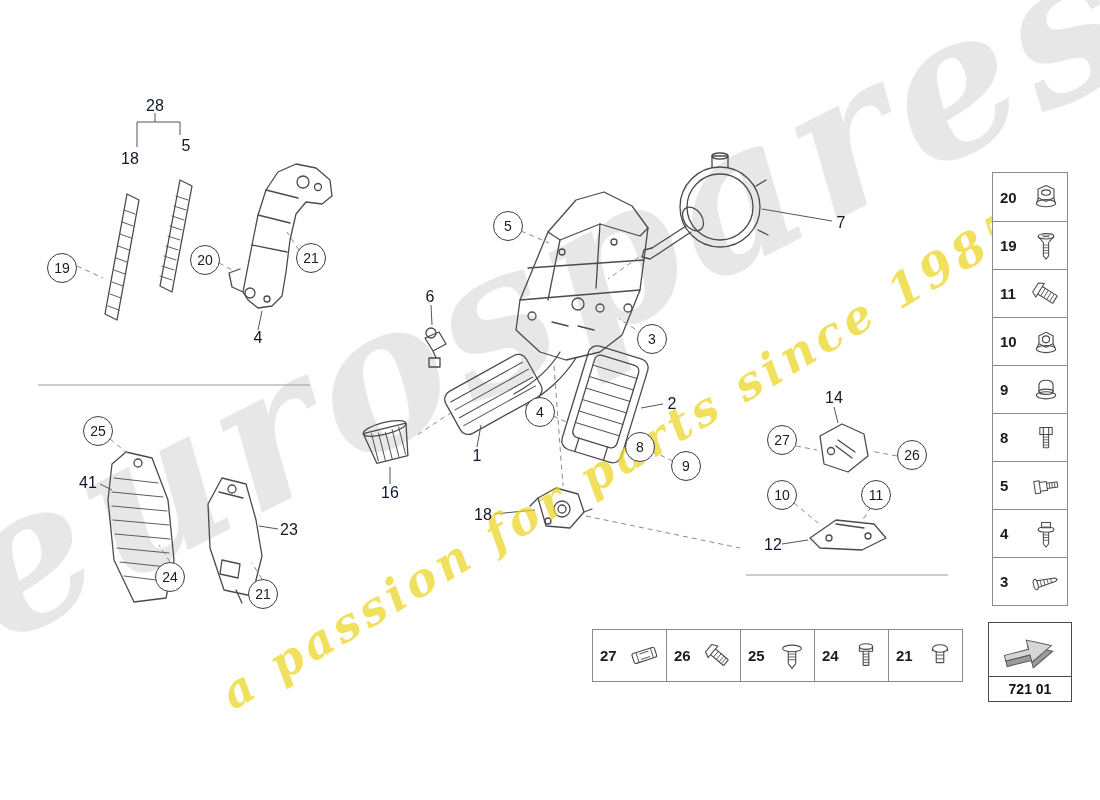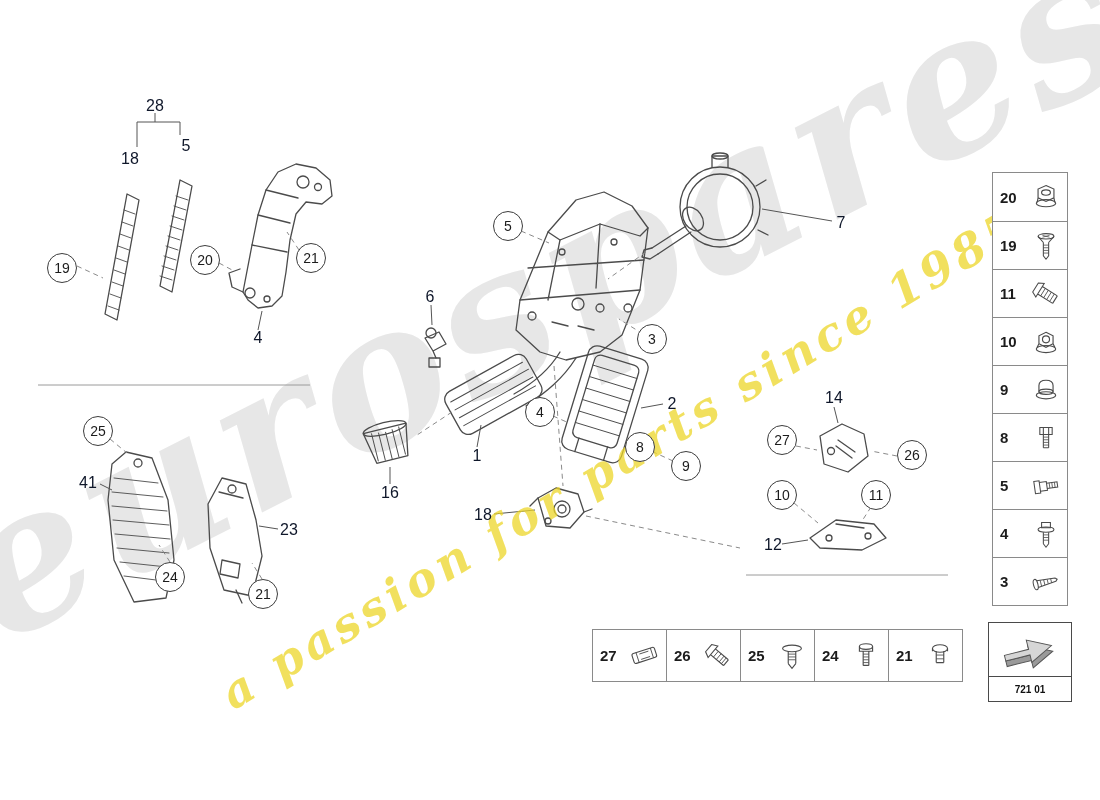--- a/index.html
+++ b/index.html
@@ -40,21 +40,21 @@
 
   .bottom-legend{position:absolute;left:592px;top:629px;display:flex;background:#fff;}
   .bottom-cell{width:75px;height:53px;border:1px solid #8a8a8a;margin-left:-1px;box-sizing:border-box;
                display:flex;align-items:center;justify-content:space-between;padding:0 6px 0 7px;background:#fff;cursor:pointer;}
   .bottom-cell:first-child{margin-left:0;}
 
   .code-box{position:absolute;left:988px;top:622px;width:84px;height:80px;border:1.5px solid #4a4a4a;
             background:#fff;box-sizing:border-box;display:flex;flex-direction:column;cursor:pointer;}
   .code-art{flex:1;display:flex;align-items:center;justify-content:center;border-bottom:1.5px solid #4a4a4a;}
   .code-label{height:24px;display:flex;align-items:center;justify-content:center;
-              font-size:10px;font-weight:bold;color:#111;text-align:center;}
+              font-size:14px;font-weight:bold;color:#111;text-align:center;}
 </style>
 </head>
 <body>
 
 <div class="stage">
 
   <div class="wm-brand">eurospares</div>
 
   <svg class="art" width="1100" height="800" viewBox="0 0 1100 800">
 

